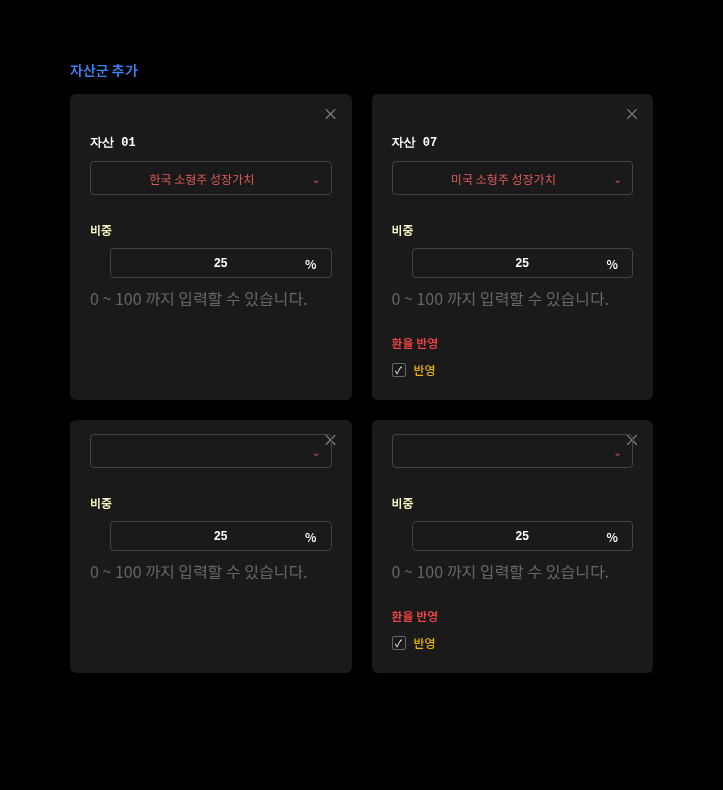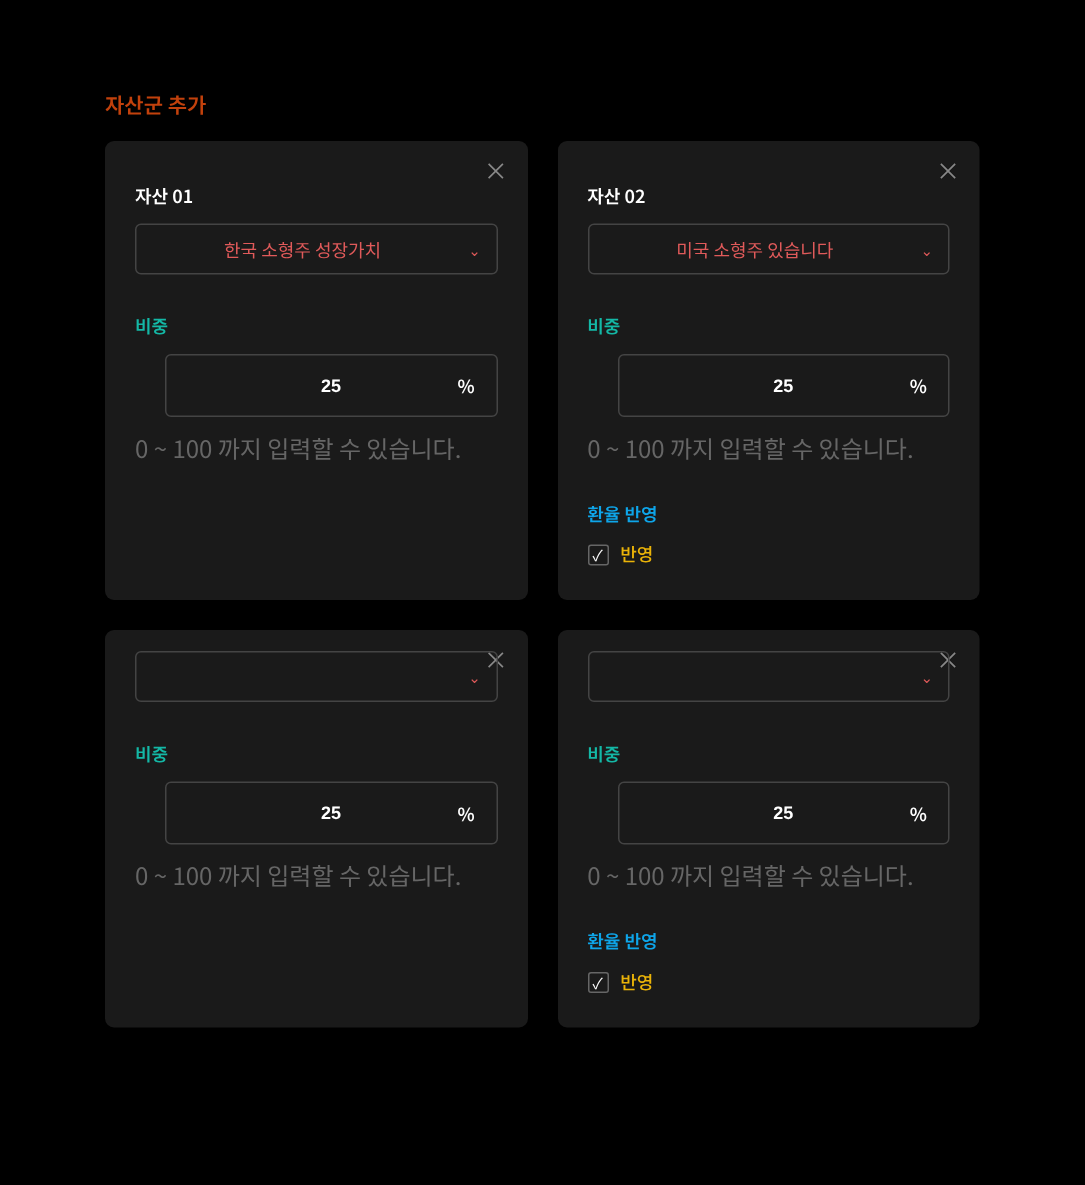--- a/index.html
+++ b/index.html
@@ -12,21 +12,21 @@
       font-family: -apple-system, "Malgun Gothic", "Noto Sans KR", sans-serif;
       color: #fff;
       width: 723px;
       height: 790px;
       padding: 60px 70px 0 70px;
     }
     .section-title {
       font-size: 14px;
       font-weight: 600;
       margin-bottom: 14px;
-      color: #c2410c;
+      color: #3b82f6;
     }
     .cards-grid {
       display: grid;
       grid-template-columns: 1fr 1fr;
       gap: 20px;
     }
     .card {
       background: #1a1a1a;
       border-radius: 6px;
       padding: 14px 20px 22px 20px;
@@ -42,23 +42,24 @@
       align-items: center;
       justify-content: center;
       cursor: pointer;
       color: #888;
       font-size: 16px;
       line-height: 1;
     }
     .card-label {
       font-size: 12px;
       font-weight: 600;
-      margin-top: 14px;
+      margin-top: 26px;
       margin-bottom: 10px;
       color: #fff;
+      font-family: Liberation Mono, monospace;
     }
     .dropdown {
       border: 1px solid #444;
       border-radius: 4px;
       padding: 8px 30px 8px 12px;
       position: relative;
       cursor: pointer;
       font-size: 12px;
       color: #e05a5a;
       height: 34px;
@@ -72,27 +73,27 @@
       top: 50%;
       transform: translateY(-50%);
       color: #e05a5a;
       font-size: 10px;
     }
     .weight-label {
       font-size: 12px;
       font-weight: 600;
       margin-top: 26px;
       margin-bottom: 10px;
-      color: #14b8a6;
+      color: #fef9c3;
     }
     .weight-field {
       border: 1px solid #444;
       border-radius: 4px;
       padding: 0 14px;
-      height: 42px;
+      height: 30px;
       display: flex;
       align-items: center;
       justify-content: flex-start;
       position: relative;
       margin-left: 20px;
     }
     .weight-input {
       background: transparent;
       border: none;
       color: #fff;
@@ -112,21 +113,21 @@
     .helper-text {
       font-size: 16px;
       color: #666;
       margin-top: 8px;
     }
     .fx-label {
       font-size: 12px;
       font-weight: 600;
       margin-top: 24px;
       margin-bottom: 10px;
-      color: #0ea5e9;
+      color: #ef4444;
     }
     .checkbox-row {
       display: flex;
       align-items: center;
       gap: 8px;
     }
     .checkbox {
       width: 14px;
       height: 14px;
       border: 1px solid #666;
@@ -162,23 +163,23 @@
     <div class="weight-label">비중</div>
     <div class="weight-field">
       <input class="weight-input" value="25" style="">
       <span class="weight-unit">%</span>
     </div>
     <div class="helper-text">0 ~ 100 까지 입력할 수 있습니다.</div>
   </div>
 
   <div class="card">
     <div class="close-btn">×</div>
-    <div class="card-label">자산 02</div>
-    <div class="dropdown">
-      <span>미국 소형주 있습니다</span>
+    <div class="card-label">자산 07</div>
+    <div class="dropdown">
+      <span>미국 소형주 성장가치</span>
       <span class="dropdown-chevron">⌄</span>
     </div>
     <div class="weight-label">비중</div>
     <div class="weight-field">
       <input class="weight-input" value="25" style="">
       <span class="weight-unit">%</span>
     </div>
     <div class="helper-text">0 ~ 100 까지 입력할 수 있습니다.</div>
     <div class="fx-label">환율 반영</div>
     <div class="checkbox-row">

